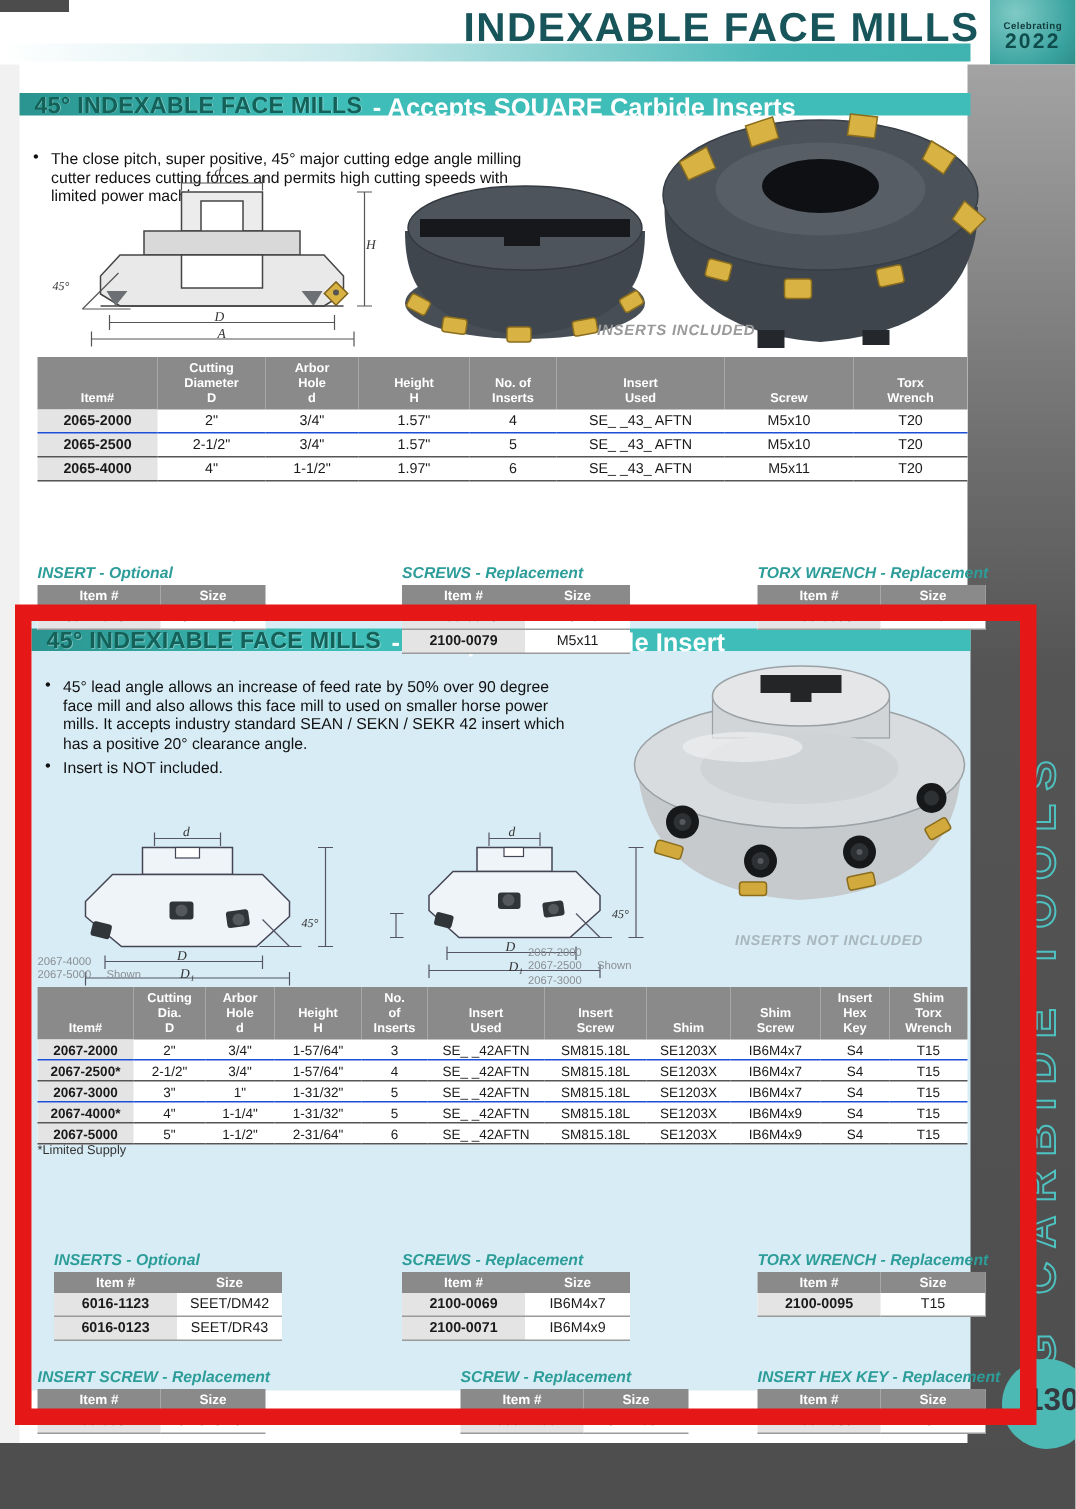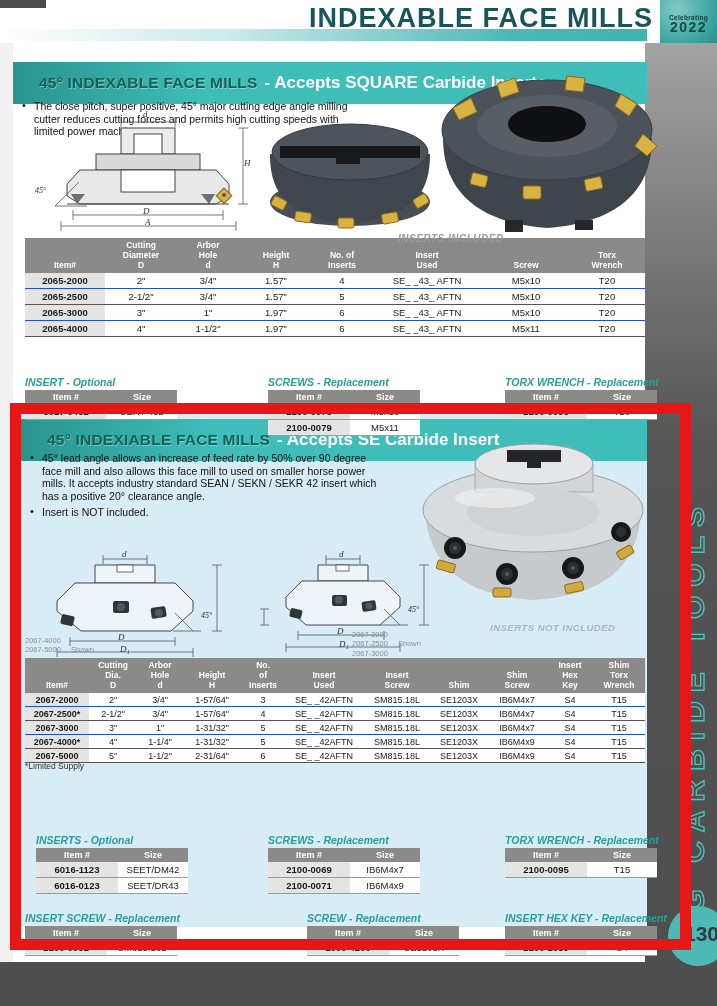--- a/index.html
+++ b/index.html
@@ -27,21 +27,21 @@
   }
   .bottom-band { position:absolute; left:0; top:962px; width:717px; height:44px; background:#4e4e4e; }
   .left-margin { position:absolute; left:0; top:43px; width:13px; height:919px; background:#f1f1f1; }
   .page-circle { position:absolute; left:668px; top:906px; width:60px; height:60px; border-radius:50%;
                  background:#4cb9b4; z-index:20; }
   .page-number { position:absolute; left:684px; top:922px; z-index:21; font-size:21px; font-weight:bold; color:#343a3f; }
   .highlight-frame { position:absolute; left:10px; top:403px; width:681px; height:547px;
                      border:11px solid #e51717; z-index:40; pointer-events:none; }
 
   
-  .title-bar { position:absolute; height:42px; display:flex; align-items:center; gap:7px; padding-left:26px;
+  .title-bar { position:absolute; height:15px; display:flex; gap:7px; padding-left:10px;
                background:linear-gradient(90deg,#2a948f,#3fbdb8 30%,#3fbdb8); z-index:1; }
   .title-main { font-size:15.5px; font-weight:bold; color:#136158; letter-spacing:0.2px;
                 text-shadow:0.6px 0.6px 0 rgba(255,255,255,0.35); white-space:nowrap; }
   .title-sub { font-size:17px; font-weight:bold; color:#ffffff; white-space:nowrap; }
 
   
   ul.bullets { position:absolute; list-style:none; z-index:2; }
   ul.bullets li { position:relative; font-size:10.5px; line-height:1.2; color:#111; padding-left:12px; margin-bottom:4px; }
   ul.bullets li::before { content:"•"; position:absolute; left:0; top:-1px; font-size:11px; }
 
@@ -174,21 +174,21 @@
       <polygon points="18,40 36,30 42,44 24,52" fill="#d9b244" stroke="#8a6d1d"></polygon>
       <polygon points="62,16 80,10 84,24 66,30" fill="#d9b244" stroke="#8a6d1d"></polygon>
       <polygon points="132,8 150,10 148,24 130,22" fill="#d9b244" stroke="#8a6d1d"></polygon>
       <polygon points="186,26 202,36 194,48 180,38" fill="#d9b244" stroke="#8a6d1d"></polygon>
       <polygon points="208,66 222,78 212,88 200,78" fill="#d9b244" stroke="#8a6d1d"></polygon>
       <rect x="88" y="118" width="18" height="13" rx="2" fill="#d9b244" stroke="#8a6d1d"></rect>
       <rect x="150" y="110" width="17" height="12" rx="2" fill="#d9b244" stroke="#8a6d1d" transform="rotate(-12 158 116)"></rect>
       <rect x="36" y="106" width="16" height="12" rx="2" fill="#d9b244" stroke="#8a6d1d" transform="rotate(14 44 112)"></rect>
     </svg>
   </div>
-  <div class="photo-note" style="left:398px; top:233px;text-align:center;">INSERTS INCLUDED</div>
+  <div class="photo-note" style="left:398px; top:215px;text-align:center;">INSERTS INCLUDED</div>
 
   <table class="main-tbl" id="tbl1" style="left:25px; top:238px;">
       <thead>
         <tr>
           <th>Item#</th>
           <th>Cutting
 Diameter
 D</th>
           <th>Arbor
 Hole
@@ -214,30 +214,20 @@
           <td>SE_ _43_ AFTN</td>
           <td>M5x10</td>
           <td>T20</td>
         </tr>
         <tr>
           <td class="item-col">2065-2500</td>
           <td>2-1/2"</td>
           <td>3/4"</td>
           <td>1.57"</td>
           <td>5</td>
-          <td>SE_ _43_ AFTN</td>
-          <td>M5x10</td>
-          <td>T20</td>
-        </tr>
-        <tr>
-          <td class="item-col">2065-3000</td>
-          <td>3"</td>
-          <td>1"</td>
-          <td>1.97"</td>
-          <td>6</td>
           <td>SE_ _43_ AFTN</td>
           <td>M5x10</td>
           <td>T20</td>
         </tr>
         <tr>
           <td class="item-col">2065-4000</td>
           <td>4"</td>
           <td>1-1/2"</td>
           <td>1.97"</td>
           <td>6</td>

